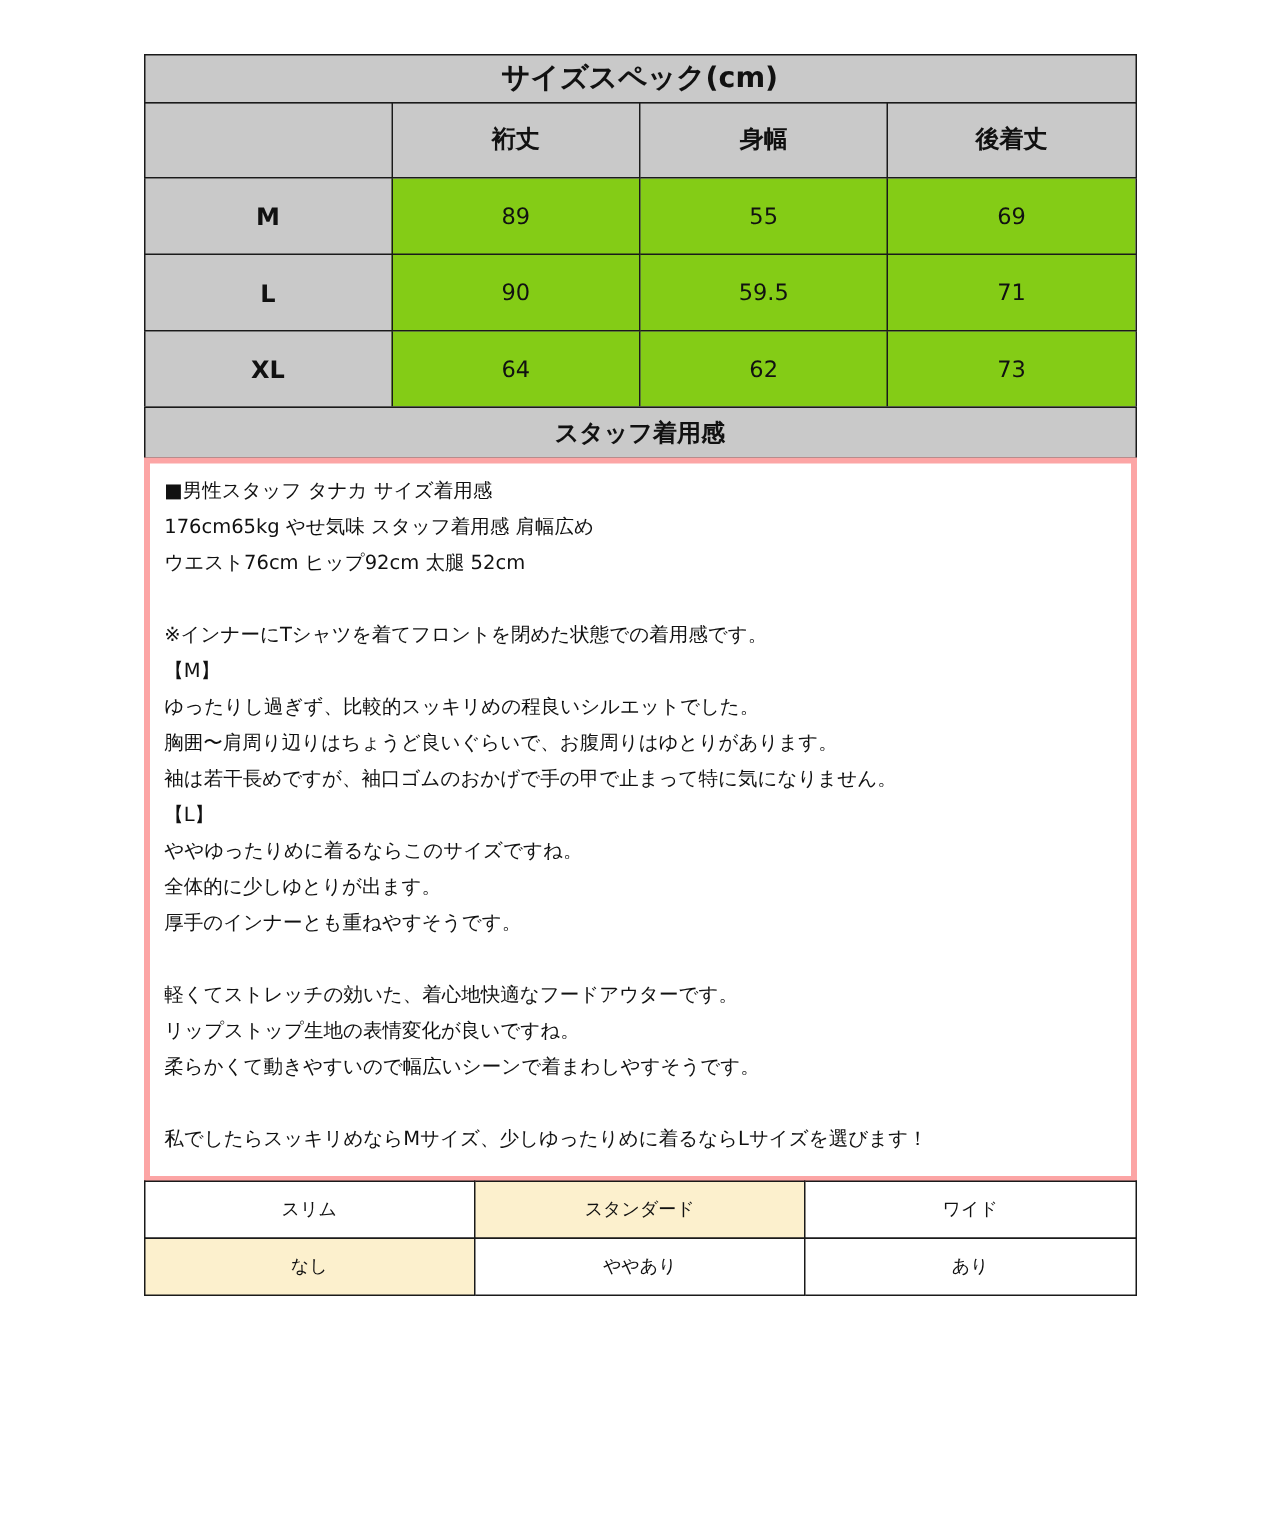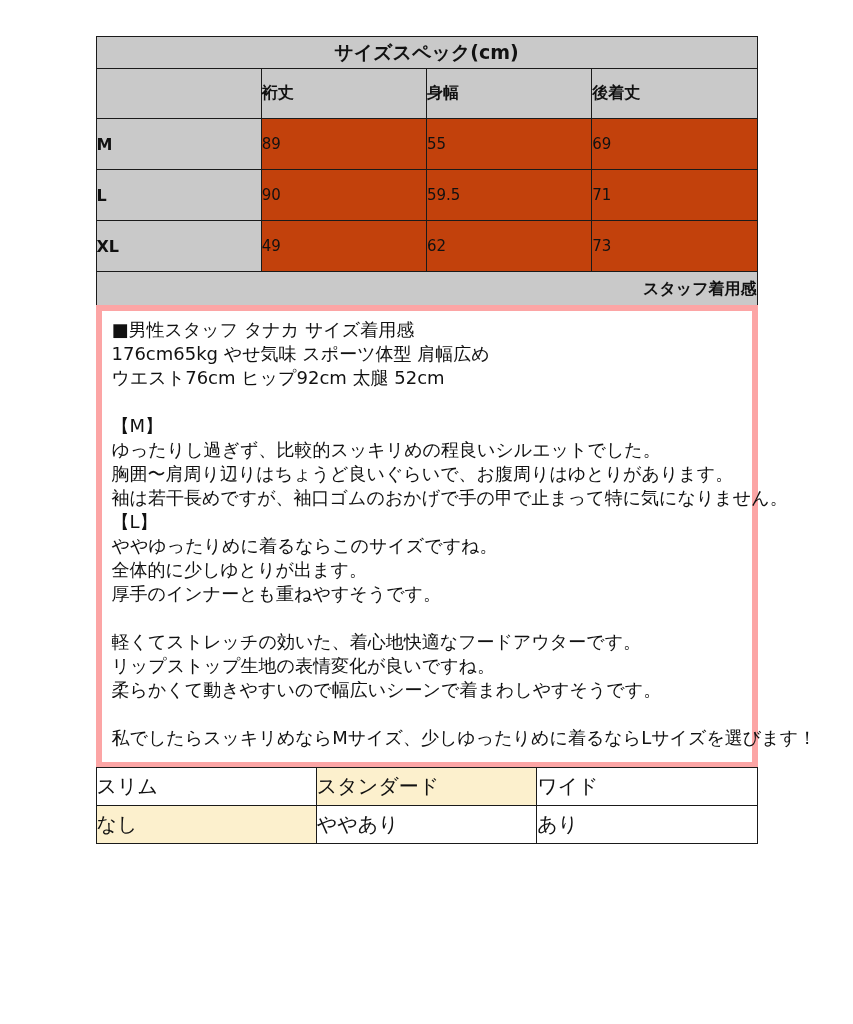--- a/index.html
+++ b/index.html
@@ -23,69 +23,69 @@
     line-height: 31px;
     text-align: center;
     font-weight: bold;
     font-size: 19px;
   }
   .section-bar {
     background: var(--gray, #c9c9c9);
     border: 1px solid #1a1a1a;
     height: 33px;
     line-height: 33px;
-    text-align: right;
+    text-align: center;
     font-weight: bold;
     font-size: 16px;
   }
 
   
   table.grid {
     width: 100%;
     border-collapse: collapse;
     table-layout: fixed;
   }
   table.grid th, table.grid td {
     border: 1px solid #1a1a1a;
-    text-align: left;
+    text-align: center;
     padding: 0;
   }
   table.size-table th {
     background: var(--gray, #c9c9c9);
     height: 49px;
     font-size: 16px;
     font-weight: bold;
   }
   table.size-table td {
     height: 50px;
     font-size: 15px;
-    background: #c2410c;
+    background: #84cc16;
   }
   table.size-table td.row-label {
     background: var(--gray, #c9c9c9);
     font-weight: bold;
     font-size: 16px;
   }
 
   
   .review-box {
-    border: 6px solid #fca5a5;
+    border: 4px solid #fca5a5;
     padding: 7px 10px 12px 10px;
-    font-size: 18px;
+    font-size: 13px;
   }
   .review-box .line {
     min-height: 24px;
     line-height: 24px;
     white-space: nowrap;
   }
 
   
   table.attr td {
     height: 37px;
-    font-size: 20px;
+    font-size: 12px;
     background: #ffffff;
   }
   table.attr td.hl {
     background: var(--hl, #fcf0cd);
   }
 </style>
 </head>
 <body>
 
 <div class="wrap">
@@ -107,33 +107,34 @@
       <td>69</td>
     </tr>
     <tr>
       <td class="row-label">L</td>
       <td>90</td>
       <td>59.5</td>
       <td>71</td>
     </tr>
     <tr>
       <td class="row-label">XL</td>
-      <td>49</td>
+      <td>64</td>
       <td>62</td>
       <td>73</td>
     </tr>
   </tbody>
     </table>
 
   <div class="section-bar mt">スタッフ着用感</div>
   <div class="review-box mt">
     <div class="line">■男性スタッフ タナカ サイズ着用感</div>
-    <div class="line">176cm65kg やせ気味 スポーツ体型 肩幅広め</div>
+    <div class="line">176cm65kg やせ気味 スタッフ着用感 肩幅広め</div>
     <div class="line">ウエスト76cm ヒップ92cm 太腿 52cm</div>
     <div class="line"></div>
+    <div class="line">※インナーにTシャツを着てフロントを閉めた状態での着用感です。</div>
     <div class="line">【M】</div>
     <div class="line">ゆったりし過ぎず、比較的スッキリめの程良いシルエットでした。</div>
     <div class="line">胸囲〜肩周り辺りはちょうど良いぐらいで、お腹周りはゆとりがあります。</div>
     <div class="line">袖は若干長めですが、袖口ゴムのおかげで手の甲で止まって特に気になりません。</div>
     <div class="line">【L】</div>
     <div class="line">ややゆったりめに着るならこのサイズですね。</div>
     <div class="line">全体的に少しゆとりが出ます。</div>
     <div class="line">厚手のインナーとも重ねやすそうです。</div>
     <div class="line"></div>
     <div class="line">軽くてストレッチの効いた、着心地快適なフードアウターです。</div>

